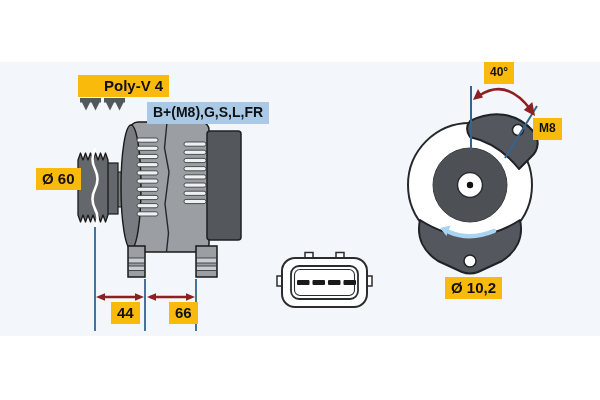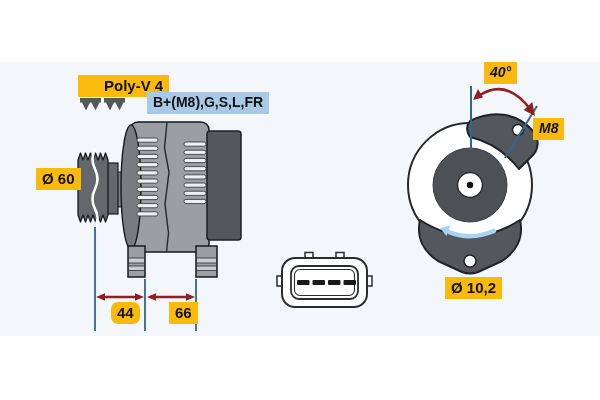--- a/index.html
+++ b/index.html
@@ -20,21 +20,21 @@
     font-weight:bold;
     font-size:15px;
     line-height:19px;
     color:#101010;
     background:#F9BA0B;
     padding:1px 6px 2px 6px;
     white-space:nowrap;
   }
   .lbl.blue{background:#A9C9E7;font-size:14px;}
   .lbl.plain{background:transparent;font-size:16px;letter-spacing:0.5px;padding:0;}
-  .lbl.small{font-size:14px;font-style:italic;}
+  .lbl.small{font-size:12px;}
 </style>
 </head>
 <body>
 
 <div class="page">
 
   <div class="panel"></div>
 
   <svg class="art" width="600" height="400" viewBox="0 0 600 400">
 
@@ -161,25 +161,25 @@
       <g>
         <path fill="none" stroke="#8e2023" stroke-width="2.5" d="M480,95 Q507,78 531,110"></path>
         <polygon fill="#8e2023" points="473,100 483,97.5 478,89"></polygon>
         <polygon fill="#8e2023" points="535,116 523.8,110 532.3,102"></polygon>
       </g>
     </g>
   </svg>
 
   <div class="lbl" style="left:78px;top:75px;padding-left:26px;">Poly-V 4</div>
 
-  <div class="lbl blue" style="left:147px;top:92px;">B+(M8),G,S,L,FR</div>
+  <div class="lbl blue" style="left:147px;top:102px;">B+(M8),G,S,L,FR</div>
 
   <div class="lbl" style="left:36px;top:168px;text-align:center;">Ø 60</div>
 
-  <div class="lbl" style="left:111px;top:302px;border-radius:7px;">44</div>
+  <div class="lbl" style="left:111px;top:302px;">44</div>
 
   <div class="lbl" style="left:169px;top:302px;text-align:right;">66</div>
 
 
   <div class="lbl small" style="left:484px;top:62px;">40°</div>
 
   <div class="lbl small" style="left:533px;top:118px;">M8</div>
 
   <div class="lbl" style="left:445px;top:277px;">Ø 10,2</div>
 

